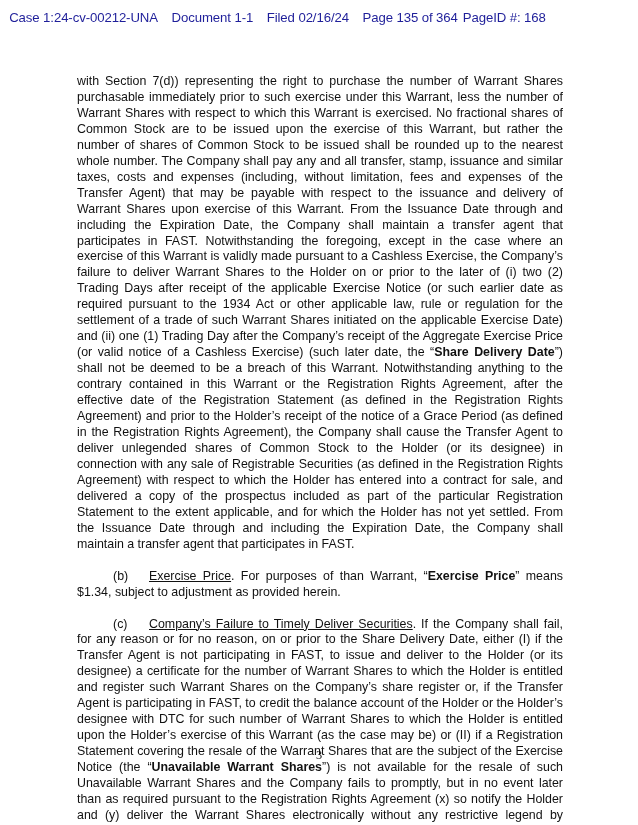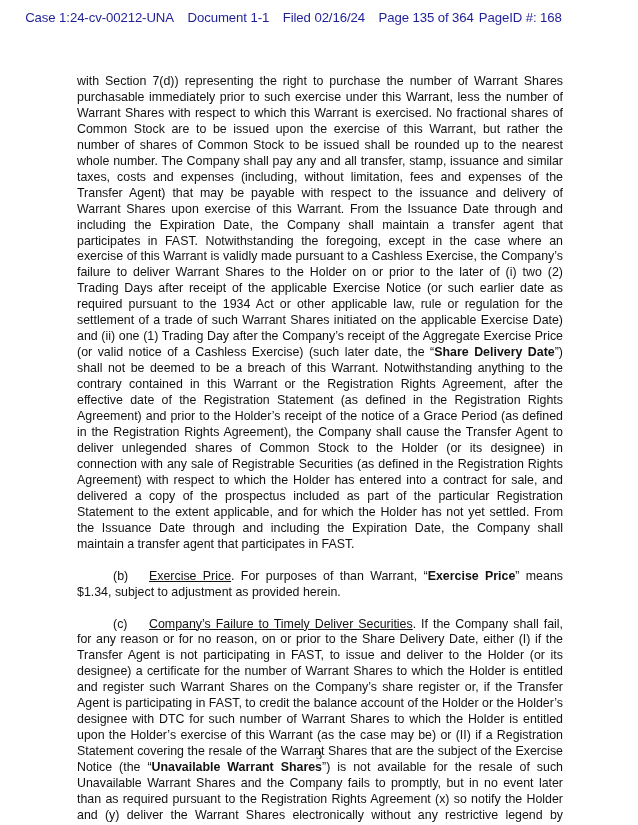--- a/index.html
+++ b/index.html
@@ -1,18 +1,18 @@
 <!DOCTYPE html>
 <html><head>
   <meta charset="utf-8">
   <style>
     html, body { margin: 0; padding: 0; background: #ffffff; }
     body { width: 638px; height: 825px; position: relative; overflow: hidden; }
     .stamp {
-      position: absolute; top: 10px; left: 16px; width: 555px; text-align: center;
+      position: absolute; top: 10px; left: 0; width: 555px; text-align: center;
       font-family: "Liberation Sans", sans-serif; font-size: 13.2px; color: #1f1f9a;
       letter-spacing: -0.1px; white-space: nowrap;
     }
     .stamp span { margin: 0 5px; }
     .page {
       position: absolute; left: 77px; top: 74px; width: 486px;
       font-family: Liberation Sans, sans-serif; font-size: 12.4px; line-height: 15.95px;
       color: #111; text-align: justify;
     }
     .page p { margin: 0; }

